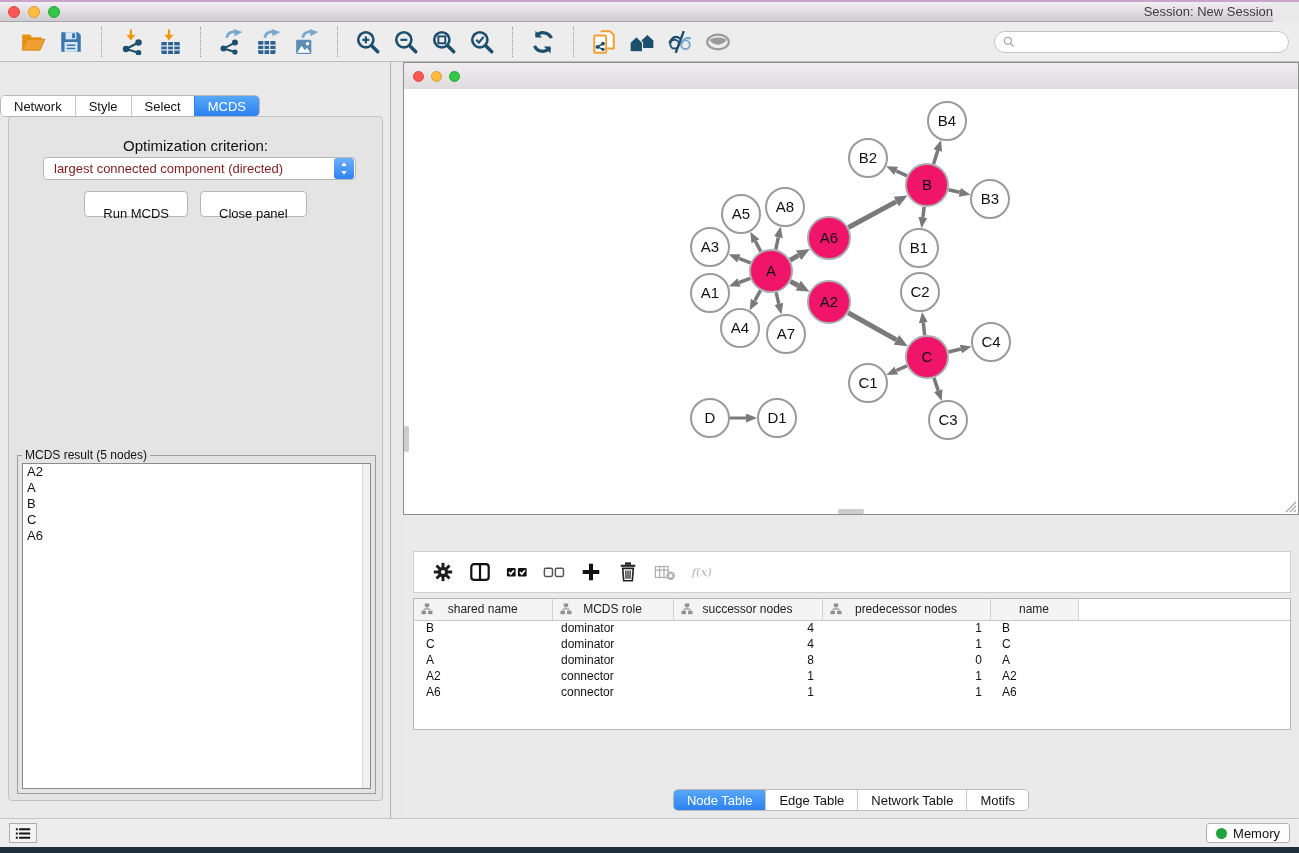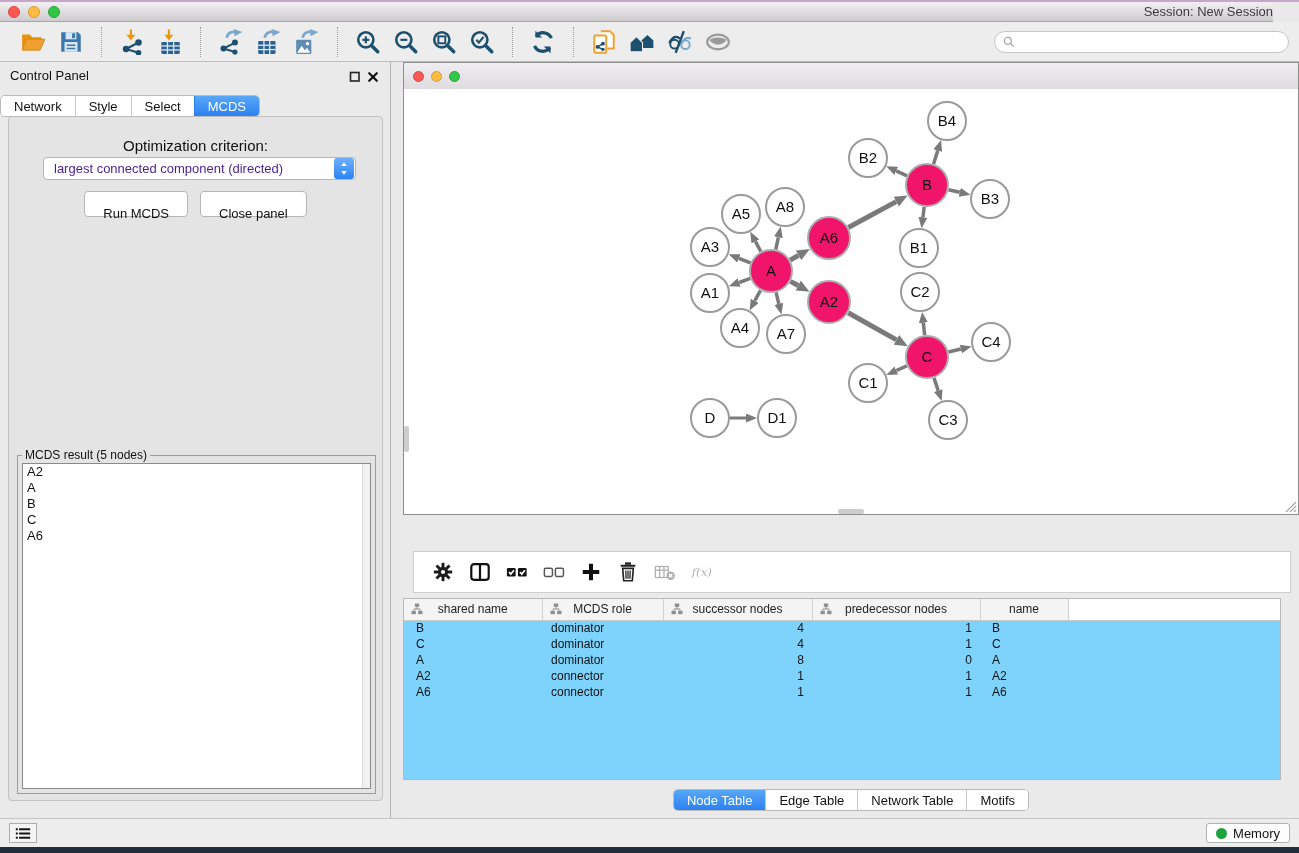--- a/index.html
+++ b/index.html
@@ -39,21 +39,21 @@
   
   .control-panel { position:absolute; left:0; top:62px; width:391px; height:756px; background:#eaeaea; border-right:1px solid #b5b5b5; }
   .cp-tabs { position:absolute; left:0; top:33px; width:100%; display:flex; justify-content:flex-start; z-index:2; }
   .seg { display:inline-flex; border:1px solid #b9b9b9; border-radius:5px; overflow:hidden; background:#fff; height:22px; }
   .seg .seg-item { font-size:13px; color:#111; padding:0 13px; line-height:21px; border-left:1px solid #c9c9c9; cursor:pointer; background:#fff; white-space:nowrap; }
   .seg .seg-item:first-child { border-left:none; }
   .seg .seg-item.active { background:linear-gradient(#58a7f8,#2c81f2); color:#fff; border-left-color:#2c81f2; }
   .cp-content { position:absolute; left:8px; top:54px; width:375px; height:685px; background:#e4e4e4; border:1px solid #c2c2c2; border-radius:4px; }
   .opt-label { position:absolute; left:0; top:20px; width:100%; text-align:center; font-size:15px; color:#111; }
   .opt-select { position:absolute; left:34px; top:40px; width:313px; height:23px; background:#fff; border:1px solid #b6b6b6; border-radius:4px; display:flex; align-items:center; cursor:pointer; }
-  .opt-select .sel-text { flex:1; font-size:13px; color:#4c1d95; padding-left:10px; white-space:nowrap; overflow:hidden; }
+  .opt-select .sel-text { flex:1; font-size:13px; color:#7f1d1d; padding-left:10px; white-space:nowrap; overflow:hidden; }
   .opt-select .stepper { width:20px; height:21px; margin-right:1px; border-radius:3px; background:linear-gradient(#6cb0f9,#2e83f3); display:flex; align-items:center; justify-content:center; }
   .cp-buttons { position:absolute; left:0; top:74px; width:100%; display:flex; justify-content:center; gap:12px; }
   .btn { height:22px; background:#fff; border:1px solid #b6b6b6; border-radius:4px; font-size:13px; color:#111; padding:12px 18px; line-height:20px; cursor:pointer; font-family:"Liberation Sans",sans-serif; }
   .mcds-fieldset { position:absolute; left:8px; top:338px; width:359px; height:339px; border:1px solid #9d9d9d; }
   .mcds-legend { position:absolute; left:4px; top:-8px; background:#e4e4e4; font-size:12px; color:#111; padding:0 3px; }
   .mcds-list { position:absolute; left:4px; top:7px; right:4px; bottom:4px; background:#fff; border:1px solid #8a8a8a; overflow:hidden; }
   .mcds-list ul { list-style:none; }
   .mcds-list li { font-size:13px; color:#111; line-height:16px; padding-left:4px; }
   .mcds-scroll { position:absolute; right:0; top:0; bottom:0; width:8px; background:#f1f1f1; border-left:1px solid #d9d9d9; }
 
@@ -67,21 +67,21 @@
   .grab-v { position:absolute; left:0px; top:337px; width:5px; height:26px; background:#cdcdcd; border-radius:2px; }
   .grab-h { position:absolute; left:434px; bottom:0px; width:26px; height:5px; background:#cdcdcd; border-radius:2px; }
   .resize-grip { position:absolute; right:1px; bottom:1px; width:14px; height:14px; }
 
   
   .table-panel { position:absolute; left:403px; top:520px; width:896px; height:298px; background:#eaeaea; }
   .tp-toolbar { position:absolute; left:10px; top:31px; width:878px; height:42px; background:#fff; border:1px solid #cfcfcf; display:flex; align-items:center; padding-left:10px; }
   .tp-btn { width:28px; height:28px; display:flex; align-items:center; justify-content:center; cursor:pointer; margin:0 4.5px; }
   .tp-btn svg { width:22px; height:22px; }
   .tp-btn.grayed { cursor:default; }
-  .tp-table-wrap { position:absolute; left:0; top:78px; width:878px; height:182px; background:#7dd3fc; border:1px solid #b9b9b9; overflow:hidden; }
+  .tp-table-wrap { position:absolute; left:10px; top:78px; width:878px; height:132px; background:#ffffff; border:1px solid #b9b9b9; overflow:hidden; }
   table.data { border-collapse:collapse; table-layout:fixed; width:878px; }
   table.data th { height:21px; background:#f4f4f4; border-bottom:1px solid #c9c9c9; border-right:1px solid #d2d2d2; font-size:12px; font-weight:normal; color:#222; position:relative; text-align:center; }
   table.data th.filler { background:#fff; border-right:none; }
   table.data th .th-icon { position:absolute; left:7px; top:4px; }
   table.data th .th-icon svg { width:12px; height:12px; }
   table.data td { height:16px; font-size:12px; color:#111; white-space:nowrap; overflow:hidden; }
   table.data td.al { padding-left:12px; text-align:left; }
   table.data td.al2 { padding-left:9px; text-align:left; }
   table.data td.ar { padding-right:8px; text-align:right; }
   .tp-tabs { position:absolute; left:0; bottom:7px; width:100%; display:flex; justify-content:center; }
@@ -275,29 +275,20 @@
         <svg viewBox="0 0 24 24" width="14" height="14">
           <circle cx="10" cy="10" r="6" fill="none" stroke="#999" stroke-width="1.8"></circle>
           <line x1="14.5" y1="14.5" x2="19.5" y2="19.5" stroke="#999" stroke-width="1.8" stroke-linecap="round"></line>
         </svg>
       </span>
     <input type="text" placeholder="" style="">
   </div>
 </div>
 
 <div class="control-panel">
-  <div class="panel-header">
-    <span class="panel-title">Control Panel</span>
-    <span class="panel-ctrl" style="right:29px;"><svg viewBox="0 0 12 12">
-          <rect x="1.5" y="1.5" width="8.5" height="8.5" fill="none" stroke="#222" stroke-width="1.6"></rect>
-        </svg></span>
-    <span class="panel-ctrl" style="right:11px;"><svg viewBox="0 0 12 12">
-          <path d="M2.2 2.2l7.6 7.6M9.8 2.2l-7.6 7.6" stroke="#111" stroke-width="2.2" stroke-linecap="round"></path>
-        </svg></span>
-  </div>
   <div class="cp-tabs">
     <div class="seg">
         <span class="seg-item">Network</span>
         <span class="seg-item">Style</span>
         <span class="seg-item">Select</span>
         <span class="seg-item active">MCDS</span>
       </div>
   </div>
   <div class="cp-content">
     <div class="opt-label">Optimization criterion:</div>

